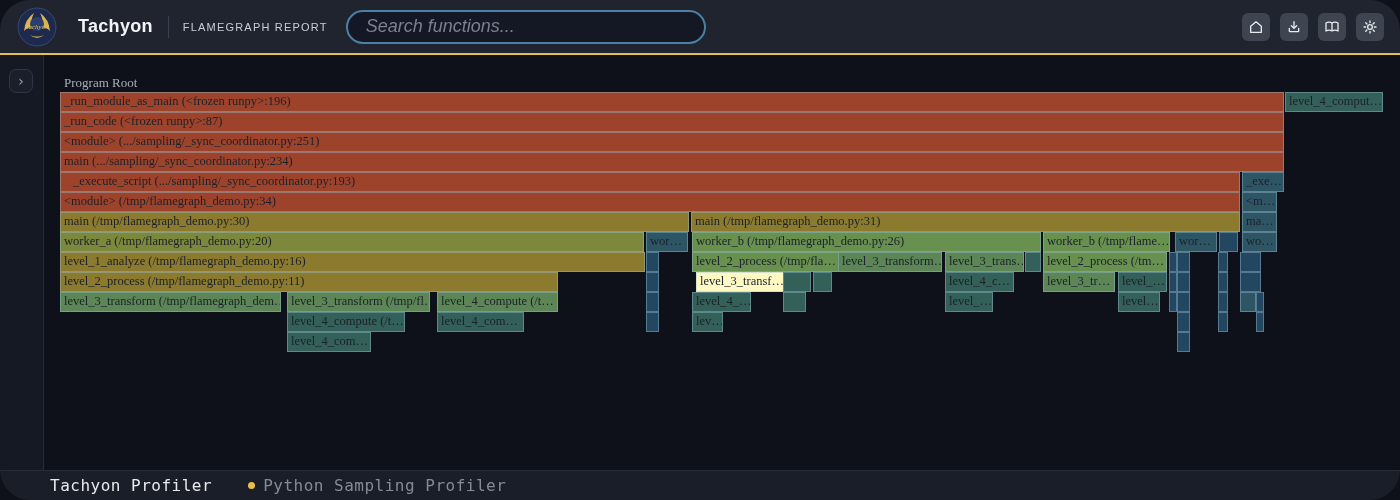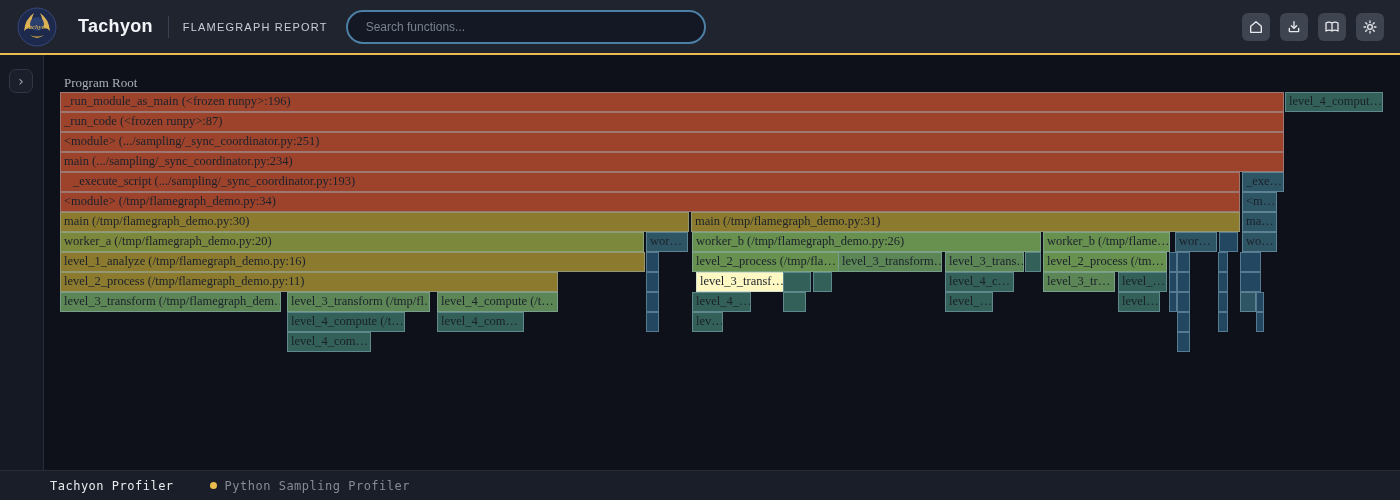--- a/index.html
+++ b/index.html
@@ -1,30 +1,30 @@
 <!DOCTYPE html>
 <html><head>
 <meta charset="utf-8">
 <style>
   html,body{margin:0;padding:0;background:#0e1119;}
   .app{position:relative;width:1400px;height:500px;overflow:hidden;background:#0e1119;
-       font-family:"Liberation Sans",sans-serif;}
+       font-family:"Liberation Sans",sans-serif;border-radius:30px;}
 
   
   .header{position:absolute;left:0;top:0;width:1400px;height:53px;background:#20242f;
           display:flex;align-items:center;}
   .logo{width:40px;height:40px;margin-left:17px;border-radius:50%;flex:0 0 auto;}
   .app-title{margin-left:21px;color:#f2f4f7;font-size:18px;font-weight:bold;letter-spacing:.3px;}
   .hdr-divider{width:1px;height:22px;background:#3a4050;margin:0 14px 0 15px;}
   .report-label{color:#c9ced6;font-size:11px;letter-spacing:1.2px;}
   .search-wrap{margin-left:18px;position:relative;}
   .search-input{width:360px;height:34px;box-sizing:border-box;border-radius:17px;
                 border:2px solid #4c7fa4;background:#141824;color:#c5cad2;
-                padding:0 18px;font-size:12px;outline:none;
-                font-family:"Liberation Sans",sans-serif;}
+                padding:0 18px;font-size:18px;outline:none;
+                font-family:"Liberation Sans",sans-serif;font-style:italic;}
   .search-input::placeholder{color:#79818e;}
   .hdr-buttons{margin-left:auto;margin-right:16px;display:flex;gap:10px;}
   .icon-btn{width:28px;height:28px;border-radius:6px;background:#3e4450;border:none;
             display:flex;align-items:center;justify-content:center;cursor:pointer;
             color:#e8eaee;padding:0;}
   .icon-btn svg{display:block;}
 
   .accent-line{position:absolute;left:0;top:53px;width:1400px;height:2px;background:#e9bd4d;}
 
   
@@ -40,21 +40,21 @@
   .root-label{position:absolute;left:20px;top:19px;height:18px;color:#a9afb9;
               font:13px/18px "Liberation Serif",serif;cursor:pointer;}
   .frame{position:absolute;height:20px;box-sizing:border-box;
          border:1px solid rgba(158,193,212,.42);
          font:12.5px/17px "Liberation Serif",serif;color:#1b212b;
          padding:0 3px;white-space:nowrap;overflow:hidden;cursor:pointer;}
 
   
   .footer{position:absolute;left:0;bottom:0;width:1400px;height:29px;background:#1a1e28;
           border-top:1px solid #272c38;display:flex;align-items:center;
-          font-family:"DejaVu Sans Mono",monospace;font-size:12px;}
+          font-family:"DejaVu Sans Mono",monospace;font-size:16px;}
   .footer-title{color:#e8eaed;margin-left:50px;letter-spacing:.5px;}
   .footer-dot{width:7px;height:7px;border-radius:50%;background:#e9bd4d;margin-left:36px;}
   .footer-sub{color:#858b94;margin-left:8px;letter-spacing:.5px;}
 </style>
 </head>
 <body>
 
 <div class="app">
 
   <div class="header">

